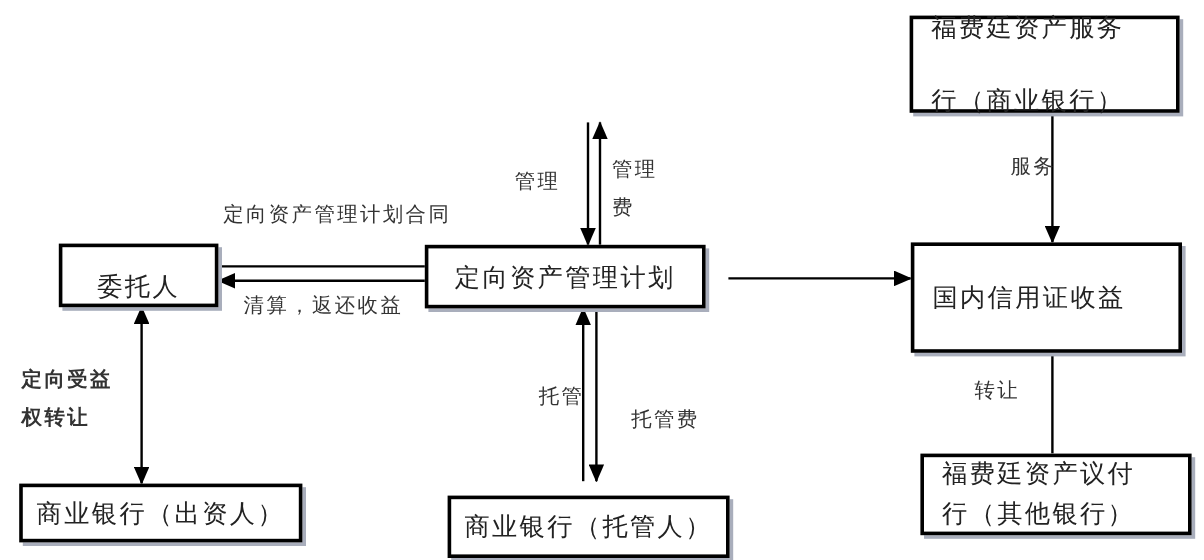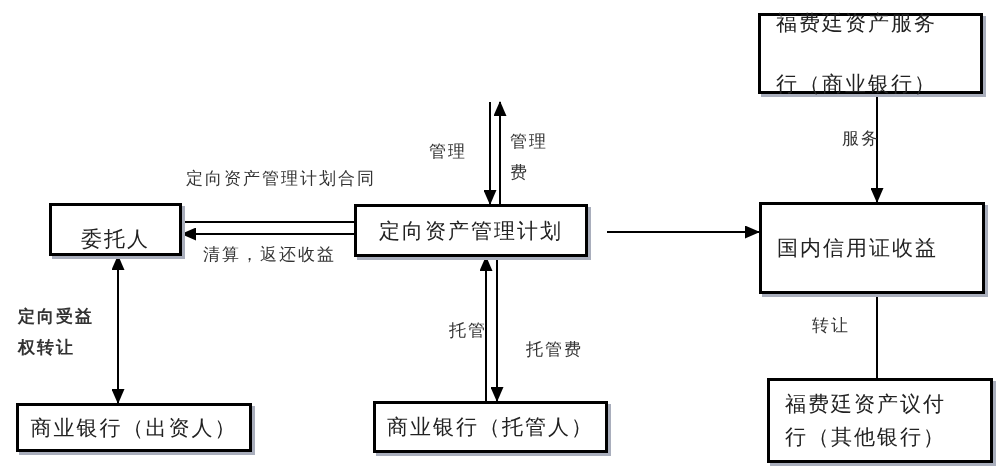--- a/index.html
+++ b/index.html
@@ -92,25 +92,25 @@
   </div>
 
   <div class="box two-line" style="left:759px; top:202px; width:226px; height:92px;">
     <span>国内信用证收益</span>
   </div>
 
   <div class="box" style="left:16px; top:403px; width:236px; height:49px;">
     <span>商业银行（出资人）</span>
   </div>
 
-  <div class="box" style="left:373px; top:401px; width:235px; height:52px;">
+  <div class="box" style="left:373px; top:413px; width:235px; height:52px;">
     <span>商业银行（托管人）</span>
   </div>
 
-  <div class="box two-line" style="left:767px; top:378px; width:226px; height:85px;">
+  <div class="box two-line" style="left:767px; top:378px; width:226px; height:68px;">
     <span>福费廷资产议付</span>
     <span>行（其他银行）</span>
   </div>
 
   <div class="edge-label" style="left:186px; top:167px;">定向资产管理计划合同</div>
 
   <div class="edge-label" style="left:203px; top:243px;">清算，返还收益</div>
 
   <div class="edge-label" style="left:429px; top:140px;">管理</div>
 

